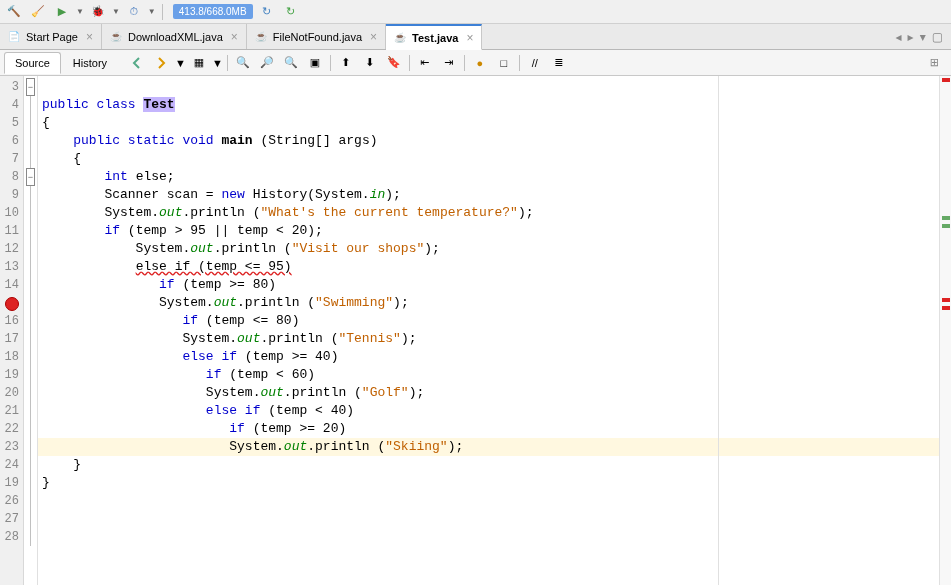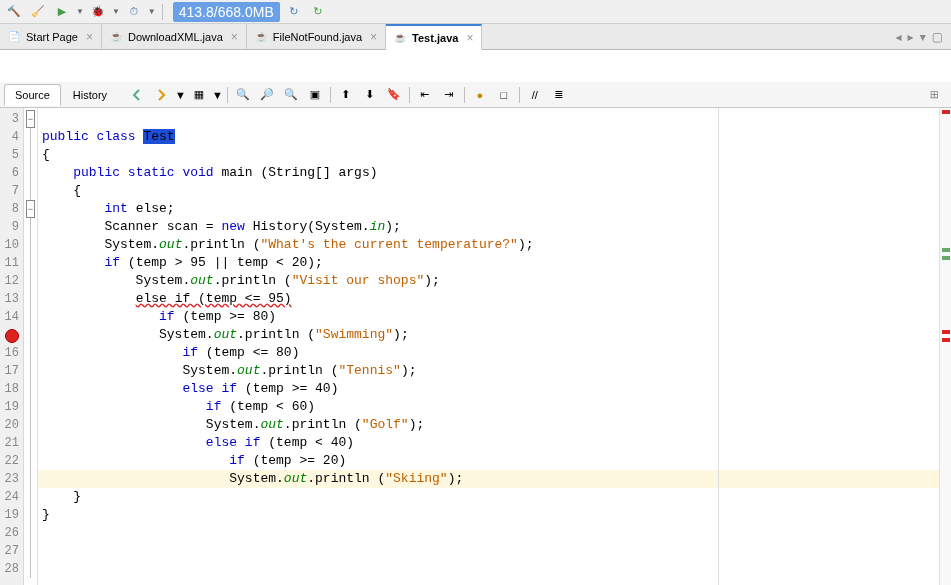--- a/index.html
+++ b/index.html
@@ -1,51 +1,51 @@
 <!DOCTYPE html>
 <html><head>
 <meta charset="utf-8">
 <style>
 * { margin: 0; padding: 0; box-sizing: border-box; }
 body { font-family: Tahoma, Arial, sans-serif; font-size: 11px; background: #fff; color: #000; width: 951px; height: 585px; overflow: hidden; }
 .toolbar-top { height: 24px; background: #f0f0f0; border-bottom: 1px solid #d0d0d0; display: flex; align-items: center; padding: 0 4px; gap: 4px; }
 .toolbar-top .tb-icon { width: 20px; height: 20px; display: flex; align-items: center; justify-content: center; cursor: pointer; }
 .toolbar-top .dropdown-arrow { font-size: 8px; color: #666; }
-.memory-widget { background: #6aa0e8; color: #fff; font-size: 14px; padding: 2px 6px; border-radius: 2px; margin-left: 4px; }
+.memory-widget { background: #6aa0e8; color: #fff; font-size: 10px; padding: 2px 6px; border-radius: 2px; margin-left: 4px; }
 .sep { width: 1px; height: 16px; background: #c0c0c0; margin: 0 2px; }
 .tabs-bar { height: 26px; background: #eaeaea; border-bottom: 1px solid #b8b8b8; display: flex; align-items: stretch; }
 .file-tab { display: flex; align-items: center; padding: 0 8px; border-right: 1px solid #c8c8c8; cursor: pointer; gap: 4px; }
 .file-tab.active { background: #fff; border-top: 2px solid #3d80d6; border-bottom: 1px solid #fff; margin-bottom: -1px; }
 .file-tab .close-x { color: #999; font-size: 12px; margin-left: 4px; }
 .file-icon { width: 14px; height: 14px; display: flex; align-items: center; justify-content: center; font-size: 10px; }
 .tabs-nav { margin-left: auto; display: flex; align-items: center; padding: 0 6px; gap: 2px; }
 .tabs-nav span { color: #888; cursor: pointer; padding: 0 2px; font-size: 12px; }
-.view-bar { height: 26px; background: #f5f5f5; border-bottom: 1px solid #c8c8c8; display: flex; align-items: center; padding: 0 4px; gap: 2px; margin-top: 32px; }
+.view-bar { height: 26px; background: #f5f5f5; border-bottom: 1px solid #c8c8c8; display: flex; align-items: center; padding: 0 4px; gap: 2px; }
 .view-tab { padding: 4px 10px; cursor: pointer; border-radius: 3px 3px 0 0; }
 .view-tab.active { background: #fff; border: 1px solid #c0c0c0; border-bottom: 1px solid #fff; margin-bottom: -1px; }
 .editor-toolbar { display: flex; align-items: center; gap: 2px; margin-left: 8px; }
 .et-btn { width: 22px; height: 20px; display: flex; align-items: center; justify-content: center; cursor: pointer; border-radius: 2px; }
 .far-right-icon { margin-left: auto; padding-right: 8px; color: #888; cursor: pointer; }
 .editor-wrap { display: flex; height: calc(585px - 24px - 26px - 26px); position: relative; }
 .gutter { width: 24px; background: #f0f0f0; border-right: 1px solid #d8d8d8; text-align: right; padding-top: 2px; }
 .gutter div { height: 18px; line-height: 18px; padding-right: 4px; color: #888; font-family: "Courier New", monospace; font-size: 12px; }
 .gutter div.err { color: transparent; position: relative; }
 .gutter div.errball::before { content: ""; position: absolute; right: 4px; top: 3px; width: 12px; height: 12px; background: #d22; border: 1px solid #a00; border-radius: 50%; }
 .fold-col { width: 14px; border-right: 1px solid #e0e0e0; padding-top: 2px; }
 .fold-col div { height: 18px; display: flex; align-items: center; justify-content: center; }
 .fold-box { width: 9px; height: 9px; border: 1px solid #888; font-size: 9px; line-height: 7px; text-align: center; cursor: pointer; color: #666; }
 .fold-line { width: 1px; height: 100%; background: #c0c0c0; margin: 0 auto; }
 .code-area { flex: 1; font-family: "Courier New", monospace; font-size: 13px; padding-top: 2px; position: relative; }
 .code-line { height: 18px; line-height: 18px; white-space: pre; padding-left: 4px; }
 .code-line.highlight { background: #fff8e0; }
 .kw { color: #0000cc; }
 .str { color: #c06000; }
 .field { color: #008000; font-style: italic; }
-.method { font-weight: normal; }
-.classname { background: #1d4ed8; font-weight: normal; }
+.method { font-weight: bold; }
+.classname { background: #c4b5fd; font-weight: bold; }
 .err-underline { text-decoration: wavy underline #d22; }
 .margin-line { position: absolute; top: 0; bottom: 0; left: 680px; width: 1px; background: #e0e0e0; }
 .error-stripe { width: 12px; background: #f8f8f8; border-left: 1px solid #e0e0e0; position: relative; }
 .stripe-mark { position: absolute; left: 2px; width: 8px; height: 4px; }
 .green-play { color: #4a9b4a; }
 .orange-box { color: #d08030; }
 .blue-gear { color: #5080c0; }
 .refresh-blue { color: #4080c0; }
 .refresh-green { color: #40a040; }
 </style>

